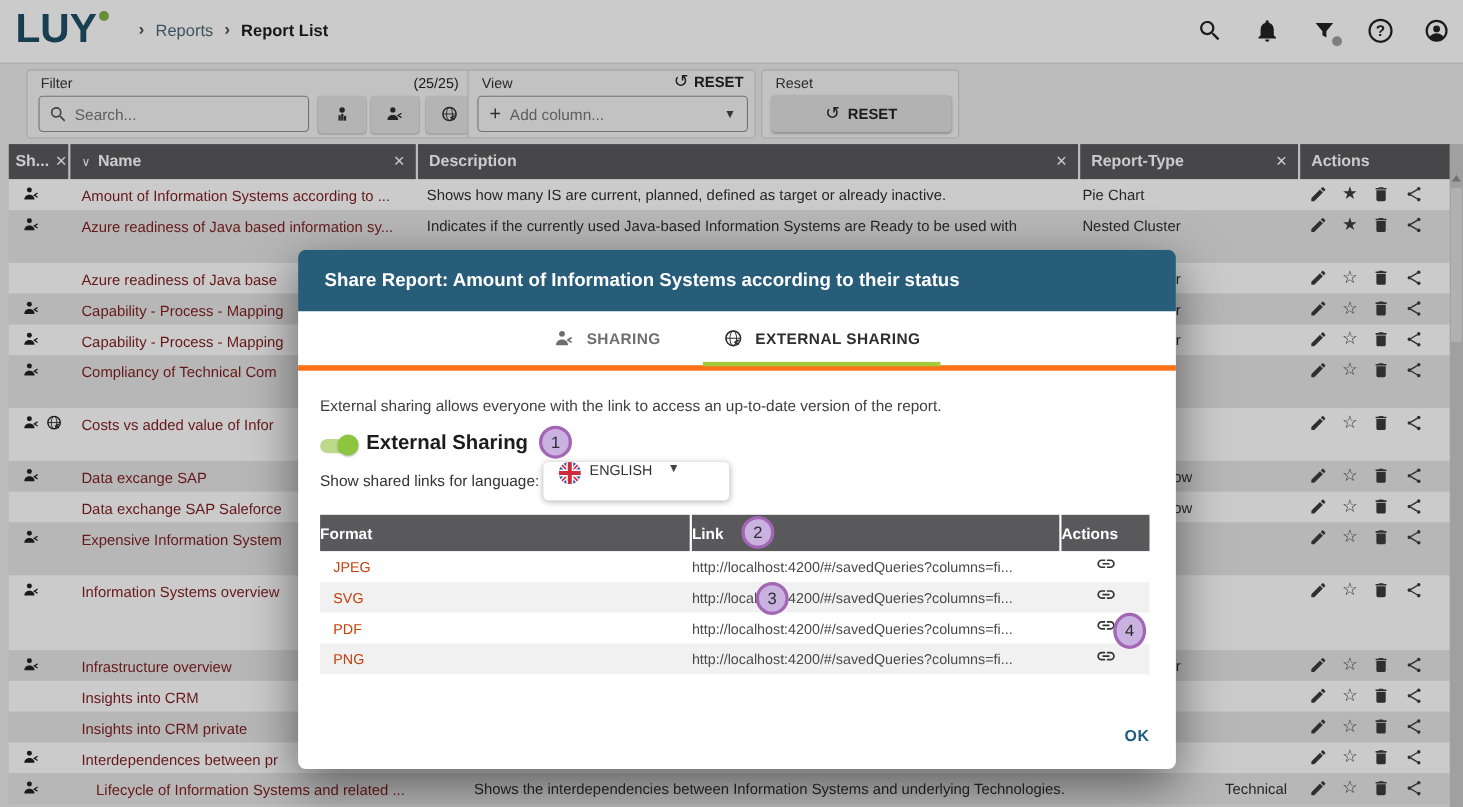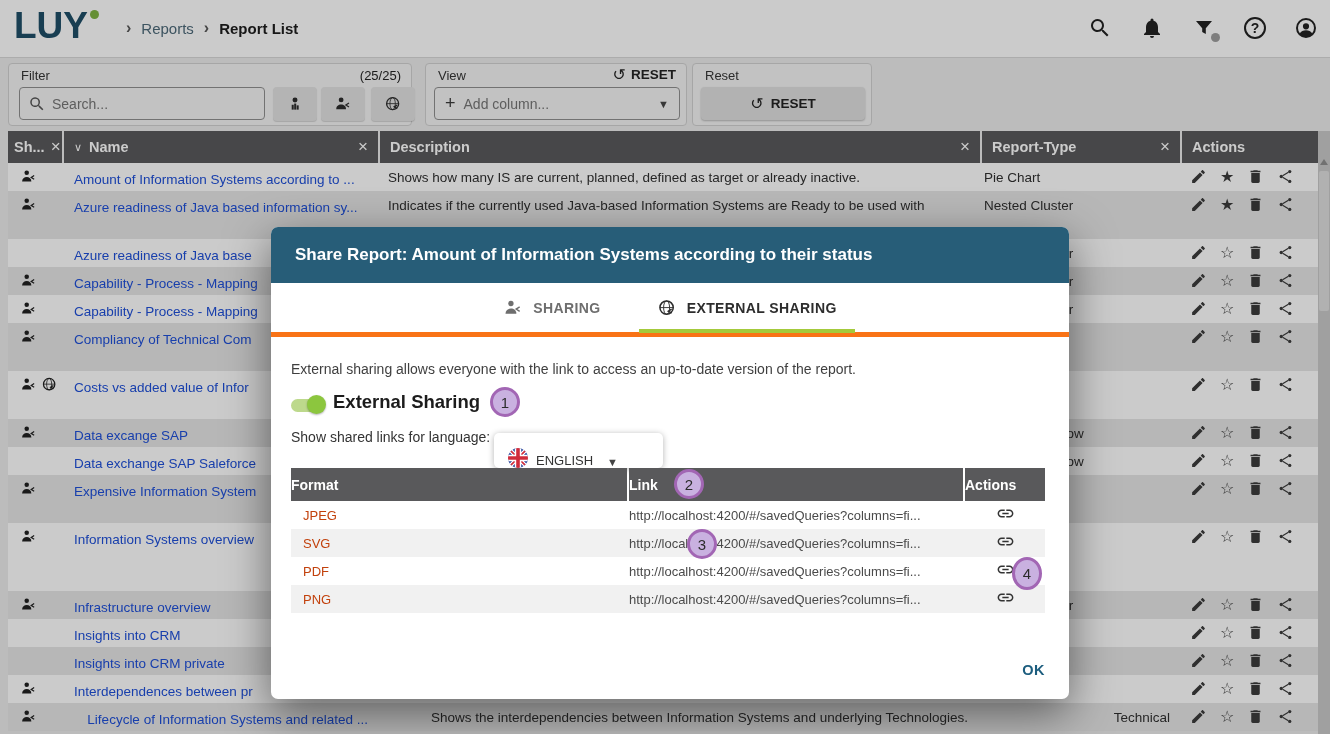--- a/index.html
+++ b/index.html
@@ -18,21 +18,21 @@
   .ic{width:24px;height:24px;fill:currentColor;stroke:none;display:block}
   .ic-sm{width:18px;height:18px}
   .funnel-wrap{position:relative}
   .funnel-dot{position:absolute;right:-4px;bottom:-2px;width:9px;height:9px;border-radius:50%;background:#9e9e9e}
   .help-circle{width:22px;height:22px;border:2px solid #202020;border-radius:50%;display:flex;align-items:center;justify-content:center;font-size:14px;font-weight:700}
 
   
   .filterband{position:absolute;left:0;top:58px;width:1330px;height:73px;background:#ececec}
   .panel{position:absolute;top:63px;background:#f4f4f4;border:1px solid #d0d0d0;border-radius:4px;z-index:1}
   .panel-label{position:absolute;left:12px;top:4px;font-size:13px;color:#333}
-  #panel-filter{left:8px;width:404px;height:63px}
+  #panel-filter{left:24px;width:404px;height:63px}
   .filter-count{position:absolute;right:10px;top:4px;font-size:13px;color:#222}
   .searchbox{position:absolute;left:10px;top:23px;width:246px;height:33px;border:1px solid #8f8f8f;border-radius:4px;display:flex;align-items:center;gap:6px;padding:0 8px;color:#555}
   .searchbox input{border:none;outline:none;background:transparent;font-size:14px;width:190px;font-family:"Liberation Sans",sans-serif;color:#333}
   .searchbox input::placeholder{color:#757575}
   .iconbtn{position:absolute;top:23px;width:44px;height:34px;background:#e2e2e2;border-radius:4px;display:flex;align-items:center;justify-content:center;color:#2c2c2c;box-shadow:0 1px 1px rgba(0,0,0,.15)}
   #panel-view{left:425px;width:262px;height:63px}
   .reset-link{position:absolute;right:10px;top:3px;display:flex;gap:5px;align-items:center;font-size:13.5px;font-weight:700;color:#222}
   .undo-glyph{font-size:16px;font-weight:400;line-height:14px}
   .addcol{position:absolute;left:8px;top:23px;width:246px;height:33px;border:1px solid #8f8f8f;border-radius:4px;display:flex;align-items:center;gap:8px;padding:0 10px;color:#757575;font-size:14px}
   .plus{font-size:18px;color:#3a3a3a;font-weight:400}
@@ -51,21 +51,21 @@
   .th .x{margin-left:auto;font-size:17px;font-weight:400}
   .th-share .x{margin-left:6px}
   .sortchev{font-size:11px;margin-right:7px;font-weight:400}
   .tbody{position:absolute;left:8px;top:163px;width:1310px;z-index:1}
   .trow{display:flex;width:1310px}
   .trow.light{background:#ffffff}
   .trow.dark{background:#e6e6e6}
   .cell{flex:none}
   .c-share{width:56px;padding:5px 0 0 12px;display:flex;gap:4px;color:#1f1f1f}
   .c-name{width:314px;padding:7px 10px 0;overflow:hidden;white-space:nowrap}
-  .namelink{color:#1d4ed8;font-size:13.5px}
+  .namelink{color:#7f1d1d;font-size:13.5px}
   .c-desc{width:600px;padding:7px 10px 0;overflow:hidden;white-space:nowrap;font-size:13.5px;color:#2e2e2e}
   .c-type{width:198px;padding:7px 6px 0;overflow:hidden;white-space:nowrap;font-size:13.5px;color:#2e2e2e}
   .c-actions{width:140px;display:flex;gap:13px;padding:5px 0 0 14px;color:#3a3a3a;align-items:flex-start}
   .act-ic{width:17px;height:17px;fill:currentColor}
   .star{font-size:16px;line-height:17px;color:#3a3a3a}
 
   
   .vscroll{position:absolute;left:1318px;top:131px;width:12px;height:603px;background:#c9c9c9;z-index:1}
   .vs-up{position:absolute;left:2px;top:28px;width:0;height:0;border-left:4px solid transparent;border-right:4px solid transparent;border-bottom:6px solid #8d8d8d}
   .vs-thumb{position:absolute;left:1px;top:40px;width:10px;height:140px;background:#dedede;border-radius:2px}
@@ -80,21 +80,21 @@
   .m-tab{display:flex;align-items:center;gap:10px;font-size:14px;font-weight:700;letter-spacing:.4px;position:relative;padding:0 2px;color:#2d2d2d}
   .m-tab.inactive{color:#6e6e6e}
   .m-tab.active::after{content:"";position:absolute;left:-16px;right:-16px;bottom:-1px;height:4px;background:#a4ca3b}
   .tab-ic{width:20px;height:20px;fill:currentColor}
   .m-desc{position:absolute;left:20px;top:134px;font-size:14px;color:#3f3f3f}
   .toggle{position:absolute;left:20px;top:166px;width:36px;height:22px}
   .toggle-track{position:absolute;left:0;top:6px;width:32px;height:13px;border-radius:7px;background:#bdd98c}
   .toggle-knob{position:absolute;left:16px;top:2px;width:19px;height:19px;border-radius:50%;background:#8cc63e;box-shadow:0 1px 2px rgba(0,0,0,.3)}
   .toggle-label{position:absolute;left:62px;top:164px;font-size:18.5px;font-weight:600;color:#1c1c1c}
   .lang-label{position:absolute;left:20px;top:202px;font-size:14px;color:#333}
-  .lang-card{position:absolute;left:223px;top:206px;width:169px;height:35px;background:#fff;border-radius:5px;box-shadow:0 1px 6px rgba(0,0,0,.3);display:flex;align-items:flex-end;gap:8px;padding:0 14px}
+  .lang-card{position:absolute;left:223px;top:193px;width:169px;height:35px;background:#fff;border-radius:5px;box-shadow:0 1px 6px rgba(0,0,0,.3);display:flex;align-items:flex-start;gap:8px;padding:0 14px}
   .flag{width:20px;height:20px;flex:none}
   .lang-value{font-size:13px;color:#333}
   .lang-caret{margin-left:6px;font-size:11px;color:#444}
   .s-table{position:absolute;left:20px;top:241px;width:754px}
   .s-head{display:flex;gap:2px}
   .s-th{background:#59595b;color:#fff;font-size:14px;font-weight:700;height:33px;display:flex;align-items:center;padding:0 0}
   .s-th-format{width:336px}
   .s-th-link{width:334px}
   .s-th-actions{width:80px}
   .s-row{display:flex;height:28px;align-items:center}

